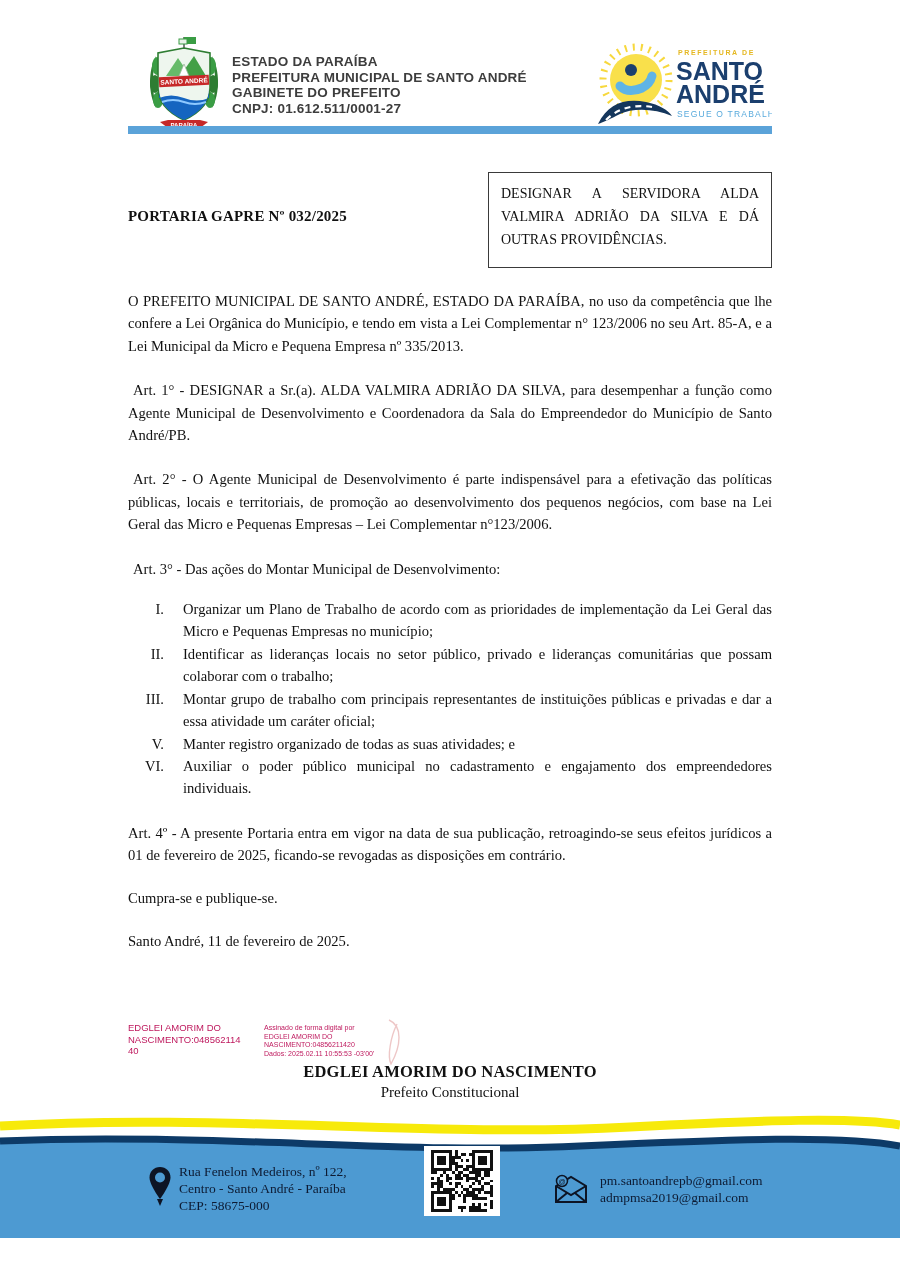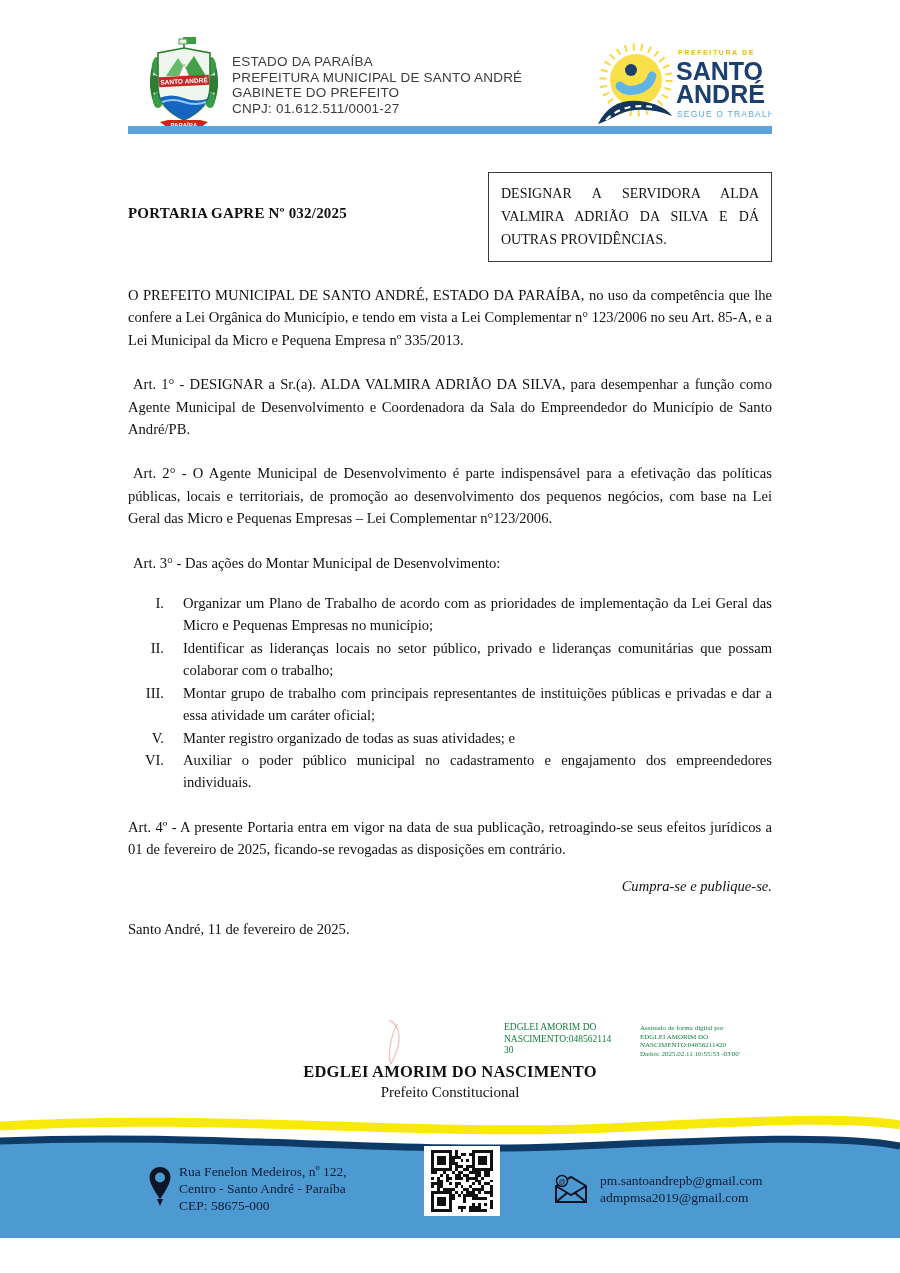--- a/index.html
+++ b/index.html
@@ -8,53 +8,53 @@
     position:relative; width:900px; height:1273px; margin:0 auto;
     background:#ffffff; overflow:hidden;
     font-family:"Liberation Serif", serif; color:#111;
   }
 
   
   .header { position:absolute; left:128px; top:36px; width:644px; height:90px; display:flex; align-items:flex-start; }
   .crest-wrap { width:76px; height:92px; flex:0 0 auto; margin-left:18px; }
   .org-block {
     margin-left:10px; margin-top:18px;
-    font-family:"Liberation Sans", sans-serif; font-weight:normal;
+    font-family:"Liberation Sans", sans-serif; font-weight:bold;
     font-size:13.5px; line-height:15.5px; color:#3d3d3d; letter-spacing:.2px;
   }
   .right-logo-wrap { margin-left:auto; margin-top:6px; width:178px; height:84px; }
 
   .divider { position:absolute; left:128px; top:126px; width:644px; height:8px; background:#5ba3d9; }
 
   
   .content { position:absolute; left:128px; top:158px; width:644px; font-size:14.6px; line-height:22.4px; text-align:justify; }
   .title-row { display:flex; align-items:center; }
   .doc-title { font-weight:bold; font-size:15px; margin-top:7px; letter-spacing:.2px; white-space:nowrap; }
   .summary-box {
     margin-left:auto; margin-top:14px; width:284px;
-    border:1px solid #3a3a3a; padding:9px 12px 10px 12px;
+    border:1px solid #3a3a3a; padding:9px 12px 16px 12px;
     font-size:14px; line-height:23px; text-align:justify;
   }
   .para { margin-top:22px; }
   .para.art { text-indent:5px; }
   .resolve { margin-top:17px; }
   b { font-weight:normal; }
 
   .roman-list { margin-top:18px; }
   .roman-row { display:flex; margin-top:0; }
   .roman-num { flex:0 0 36px; text-align:right; padding-right:0; }
   .roman-text { flex:1; margin-left:19px; text-align:justify; }
 
-  .closing { margin-top:14px; text-align:right;font-style:italic; }
+  .closing { margin-top:20px; text-align:left; }
   .dateline { margin-top:21px; text-align:left; }
 
   
   .sig-block { position:absolute; left:128px; top:1022px; width:644px; text-align:center; }
-  .stamp { position:relative; display:flex; justify-content:flex-end; text-align:left;
-           font-family:Liberation Serif, serif; color:#15803d; }
+  .stamp { position:relative; display:flex; justify-content:flex-start; text-align:left;
+           font-family:Liberation Sans, sans-serif; color:#be185d; }
   .stamp-left { width:118px; font-size:9.5px; line-height:11.5px; margin-right:18px; }
   .stamp-right { width:132px; font-size:7px; line-height:8.6px; padding-top:2px; }
   .flourish { position:absolute; left:253px; top:-6px; width:26px; height:52px; opacity:.55; }
   .sig-name { font-weight:bold; font-size:16.5px; margin-top:4px; letter-spacing:.2px; }
   .sig-role { font-size:15px; margin-top:2px; }
 
   
   .footer-art { position:absolute; left:0; top:1108px; width:900px; height:130px; }
   .footer-item { position:absolute; font-size:13.5px; line-height:17px; color:#0d1b33; }
   .addr { left:148px; top:1163px; display:flex; }
@@ -172,21 +172,21 @@
   </div>
 
   <div class="sig-block">
     <div class="stamp">
       <svg class="flourish" viewBox="0 0 26 52">
         <path d="M8,4 C22,10 20,30 10,48 C6,40 10,20 16,8" stroke="#e09a9a" stroke-width="1.4" fill="none"></path>
       </svg>
       <div class="stamp-left">
         <div>EDGLEI AMORIM DO</div>
         <div>NASCIMENTO:048562114</div>
-        <div>30</div>
+        <div>40</div>
       </div>
       <div class="stamp-right">
         <div>Assinado de forma digital por</div>
         <div>EDGLEI AMORIM DO</div>
         <div>NASCIMENTO:04856211420</div>
         <div>Dados: 2025.02.11 10:55:53 -03'00'</div>
       </div>
     </div>
     <div class="sig-name">EDGLEI AMORIM DO NASCIMENTO</div>
     <div class="sig-role">Prefeito Constitucional</div>

